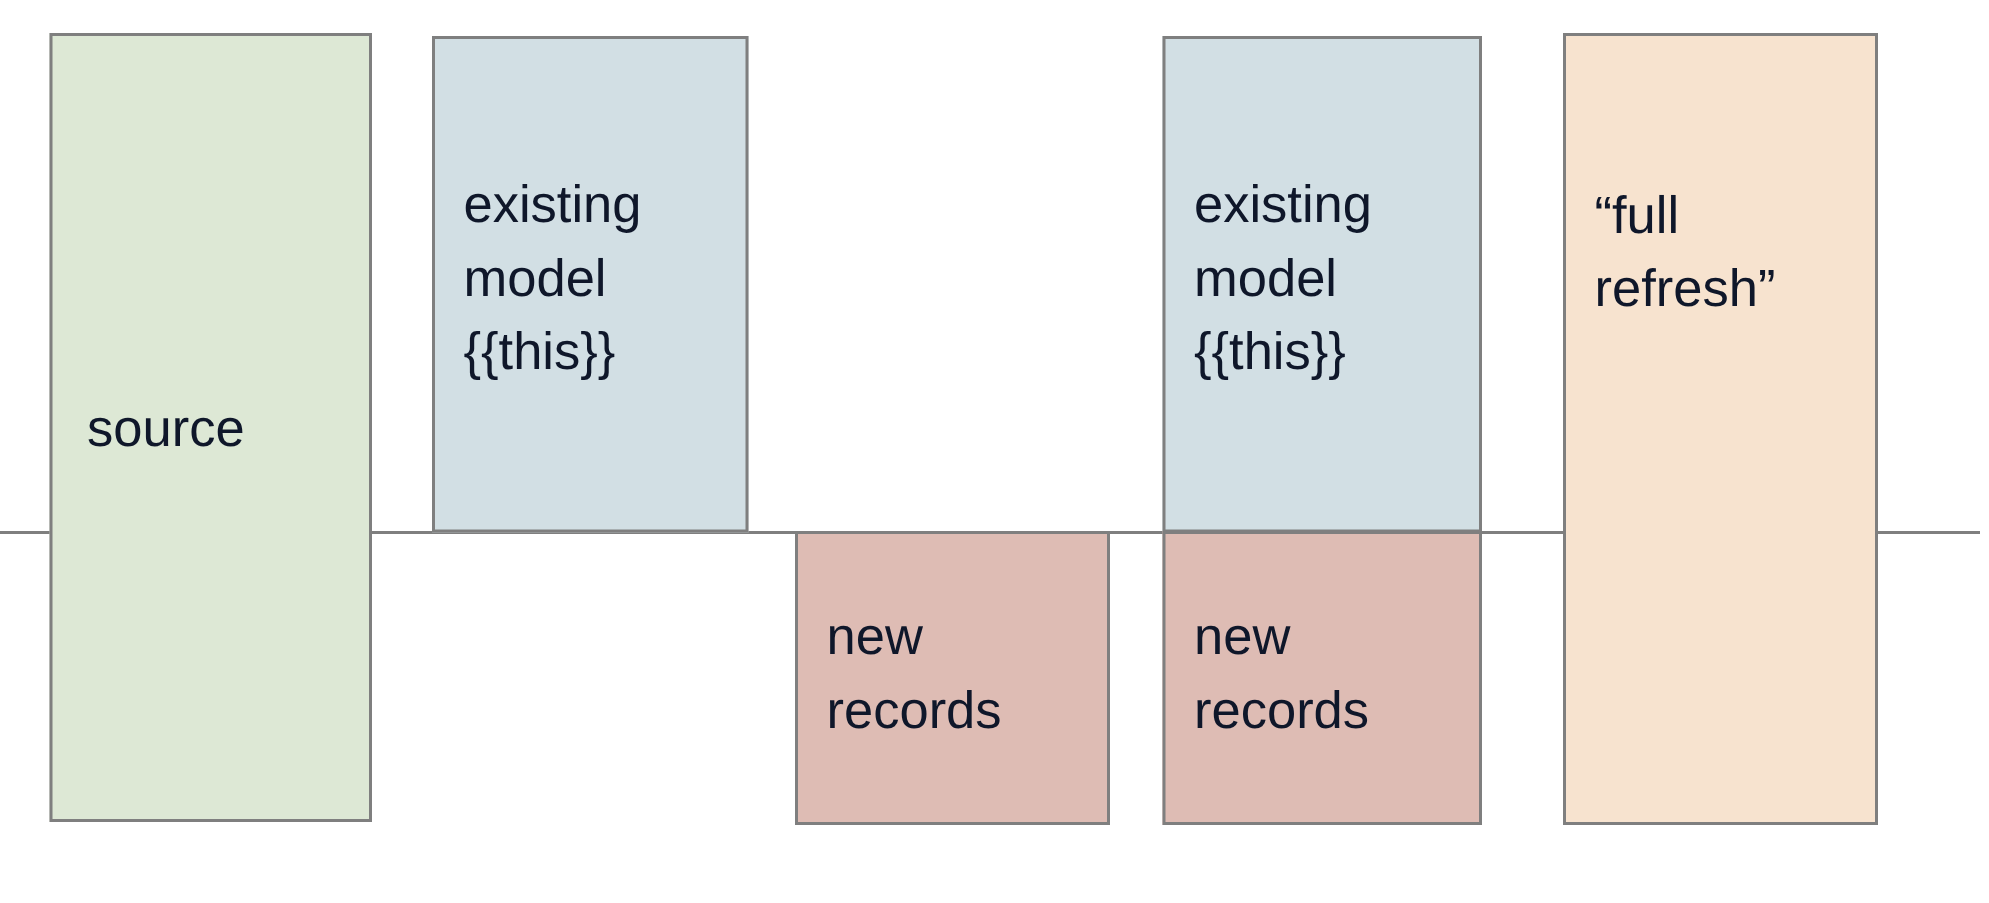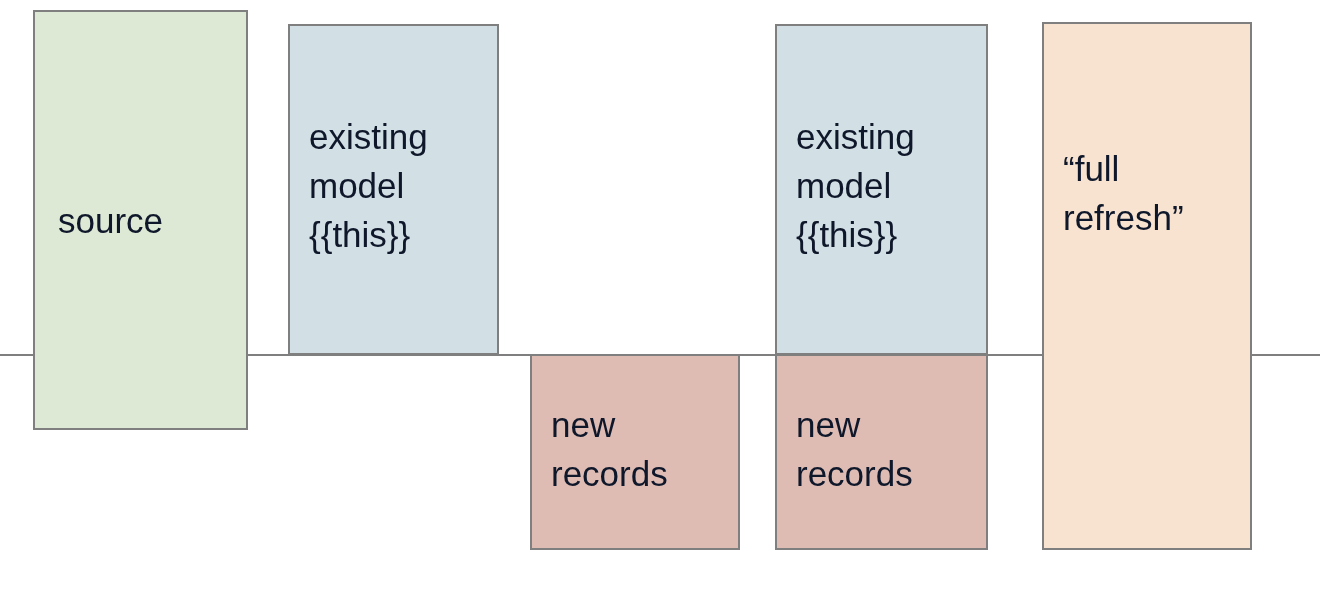--- a/index.html
+++ b/index.html
@@ -36,21 +36,21 @@
     color: #0f172a;
     padding-left: 19px;
     padding-right: 8px;
     white-space: pre-line;
     text-align: left;
     letter-spacing: 0px;
   }
 
   
   #box-source {
-    left: 33px;  top: 10px;  width: 215px; height: 420px;
+    left: 33px;  top: 22px;  width: 215px; height: 526px;
     background: #dde8d5;
   }
   #box-source .box-label { padding-left: 23px; }
 
   #box-existing-model-1 {
     left: 288px; top: 24px;  width: 211px; height: 331px;
     background: #d2dfe4;
     justify-content: flex-start;
     padding-top: 86px;
   }
@@ -69,21 +69,21 @@
   #box-new-records-2 {
     left: 775px; top: 354px; width: 213px; height: 196px;
     background: #debcb4;
     justify-content: flex-start;
     padding-top: 44px;
   }
   #box-full-refresh {
     left: 1042px; top: 22px; width: 210px; height: 528px;
     background: #f7e3cf;
     justify-content: flex-start;
-    padding-top: 120px;
+    padding-top: 95px;
   }
 </style>
 </head>
 <body>
 
 <div id="canvas">
 
   <div class="divider" style="left:0px; top:354px; width:1320px;"></div>
 
   <div class="box" id="box-source">

